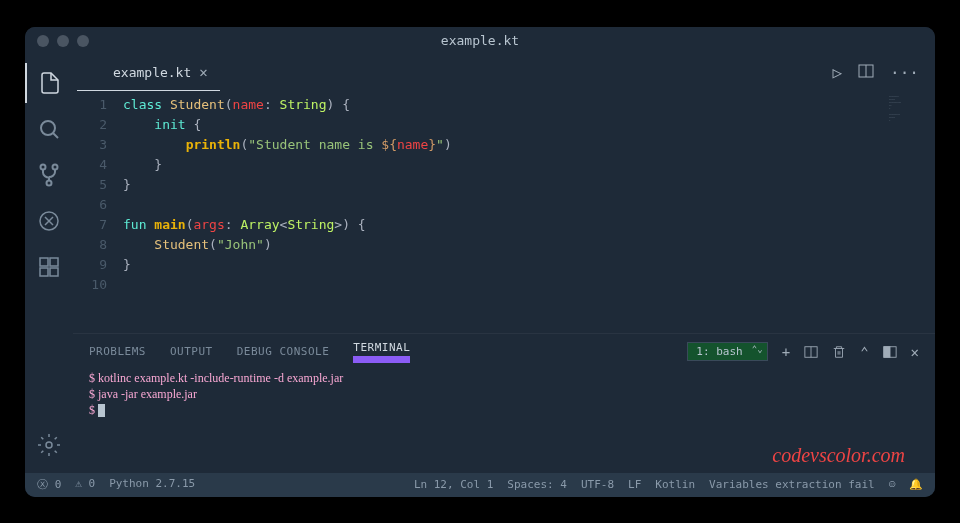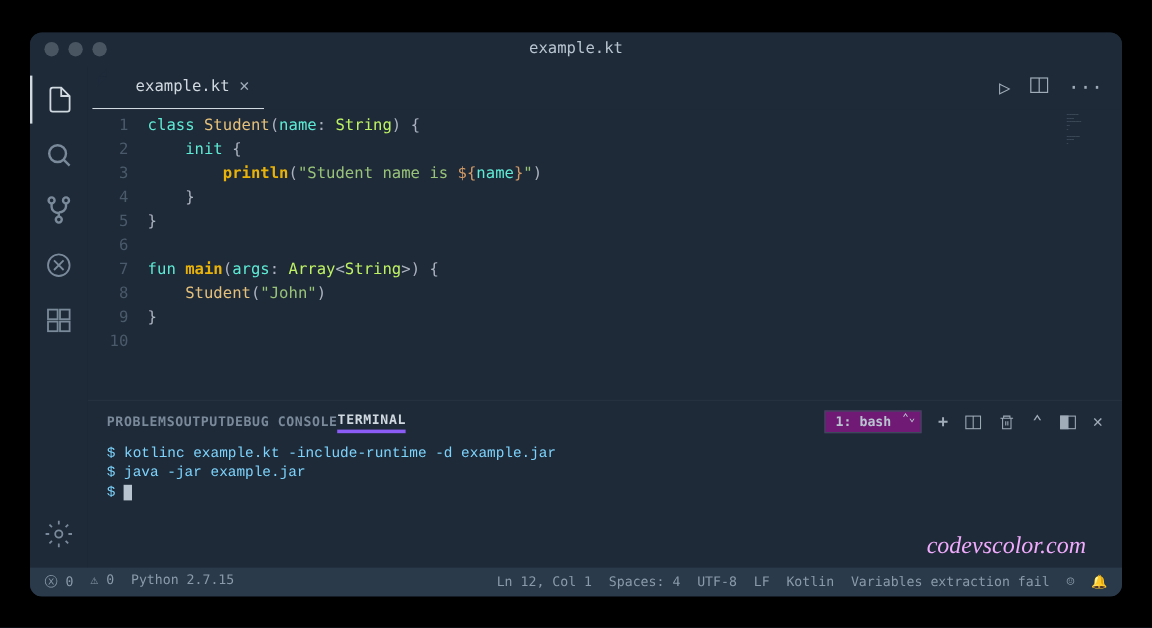--- a/index.html
+++ b/index.html
@@ -23,41 +23,41 @@
 .tab-close { color: #a0acb8; font-size: 14px; cursor: pointer; }
 .tab-actions { margin-left: auto; display: flex; gap: 16px; padding-right: 16px; color: #a0acb8; }
 .tab-actions span { cursor: pointer; }
 .editor { flex: 1; display: flex; background: #1e2a38; font-family: 'Menlo', monospace; font-size: 13px; position: relative; overflow: hidden; }
 .line-numbers { width: 50px; text-align: right; padding-right: 16px; padding-top: 4px; color: #4a5a6a; line-height: 20px; user-select: none; }
 .code-content { flex: 1; padding-top: 4px; line-height: 20px; white-space: pre; color: #d0d8e0; }
 .minimap { width: 50px; position: absolute; right: 0; top: 0; opacity: 0.4; }
 .minimap-content { font-size: 2px; line-height: 3px; color: #7a8a9a; padding: 4px; }
 .kw { color: #5eead4; }
 .type { color: #e5c07b; margin-top: 28px; }
-.param { color: #5eead4; }
+.param { color: #ef4444; }
 .ptype { color: #bef264; }
 .fn { color: #eab308; font-weight: bold; }
 .str { color: #98c379; }
 .interp { color: #d19a66; }
 .punct { color: #abb2bf; }
 .panel { height: 140px; background: #1e2a38; border-top: 1px solid rgba(255,255,255,0.05); display: flex; flex-direction: column; }
-.panel-tabs { height: 36px; display: flex; align-items: center; padding: 0 16px; font-size: 11px; color: #7a8a9a; font-weight: bold; }
+.panel-tabs { height: 36px; display: flex; align-items: center; padding: 0 16px; gap: 24px; font-size: 11px; color: #7a8a9a; }
 .panel-tab { cursor: pointer; letter-spacing: 0.5px; }
-.panel-tab.active { color: #d0d8e0; border-bottom: 3px solid #8b5cf6; padding-bottom: 2px; }
+.panel-tab.active { color: #d0d8e0; border-bottom: 7px solid #8b5cf6; padding-bottom: 2px; }
 .panel-right { margin-left: auto; display: flex; align-items: center; gap: 14px; }
-.term-select { background: #701a75; color: #b8c5d0; border: 1px solid #3a4a5a; padding: 2px 24px 2px 8px; font-size: 11px; position: relative; cursor: pointer; }
+.term-select { background: #14532d; color: #b8c5d0; border: 1px solid #3a4a5a; padding: 2px 24px 2px 8px; font-size: 11px; position: relative; cursor: pointer; }
 .term-select::after { content: '⌃⌄'; position: absolute; right: 4px; font-size: 9px; line-height: 1; top: 2px; }
 .panel-icon { color: #a0acb8; cursor: pointer; font-size: 14px; display: inline-flex; }
-.terminal-content { flex: 1; padding: 0 16px; font-family: Liberation Mono, monospace; font-size: 12px; line-height: 16px; color: #7dd3fc; }
+.terminal-content { flex: 1; padding: 0 16px; font-family: Liberation Serif, serif; font-size: 12px; line-height: 16px; color: #f9a8d4; }
 .cursor-block { display: inline-block; width: 7px; height: 13px; background: #b8c5d0; vertical-align: text-bottom; }
 .statusbar { height: 24px; background: #2a3a4a; display: flex; align-items: center; padding: 0 12px; gap: 16px; font-size: 11px; color: #8a9aaa; }
 .status-left { display: flex; gap: 14px; }
 .status-right { margin-left: auto; display: flex; gap: 14px; align-items: center; text-align: center; }
 .status-item { cursor: pointer; }
-.watermark { position: absolute; right: 30px; bottom: 30px; color: #f0abfc; font-family: cursive, 'Brush Script MT'; font-size: 20px; font-style: italic; }
+.watermark { position: absolute; right: 30px; bottom: 30px; color: #ef4444; font-family: cursive, 'Brush Script MT'; font-size: 20px; font-style: italic; }
 .kotlin-logo { background: linear-gradient(135deg, #7f52ff 0%, #c711e1 50%, #e44857 100%); width: 14px; height: 14px; position: relative; }
 .kotlin-logo::after { content: ''; position: absolute; width: 0; height: 0; border-style: solid; border-width: 7px 7px 0 0; border-color: #1e2a38 transparent transparent transparent; right: 0; top: 0; }
 .kotlin-logo::before { content: ''; position: absolute; width: 0; height: 0; border-style: solid; border-width: 0 0 7px 7px; border-color: transparent transparent #1e2a38 transparent; right: 0; bottom: 0; }
 </style>
 </head>
 <body>
 
 <div class="window">
   <div class="titlebar">
     <div class="traffic-lights">

